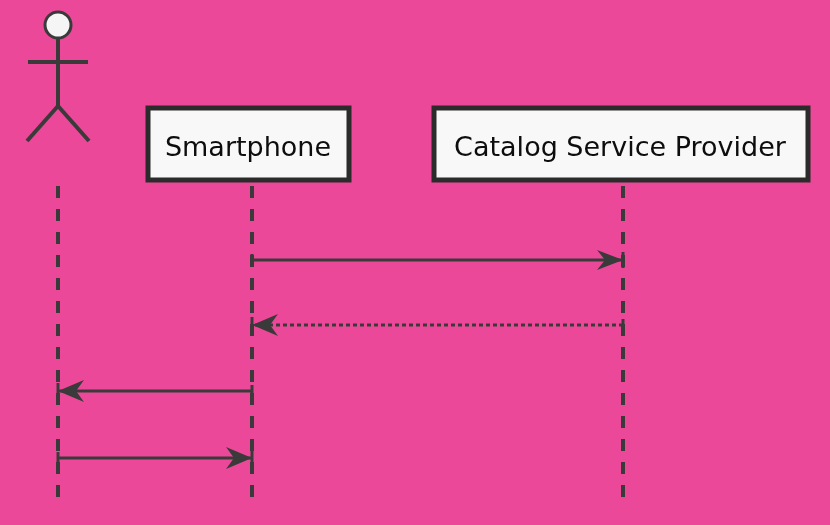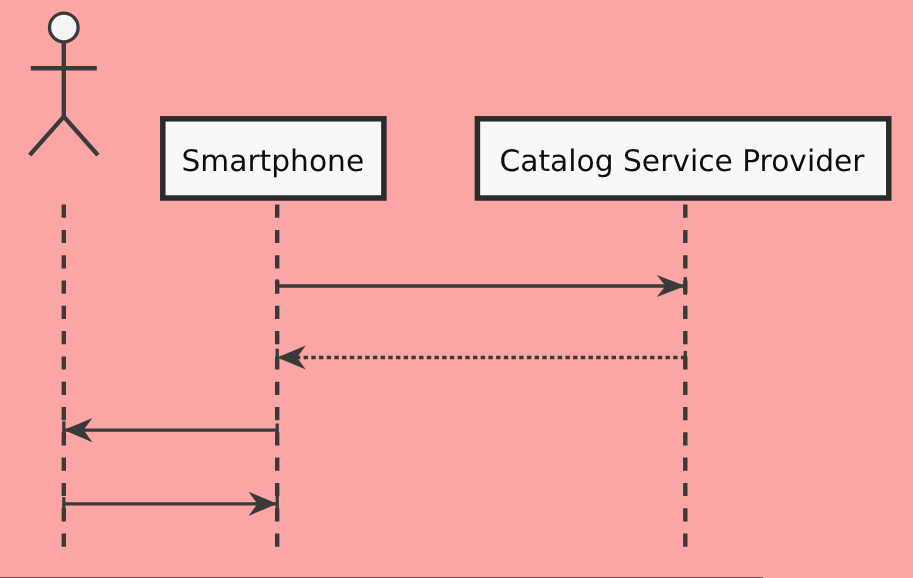--- a/index.html
+++ b/index.html
@@ -10,21 +10,21 @@
   body {
     width: 830px;
     height: 525px;
     overflow: hidden;
     font-family: "DejaVu Sans", "Liberation Sans", sans-serif;
   }
   #diagram-root {
     position: relative;
     width: 830px;
     height: 525px;
-    background: #fca5a5;
+    background: #ec4899;
   }
   #sequence-svg {
     position: absolute;
     left: 0;
     top: 0;
     width: 830px;
     height: 525px;
     display: block;
   }
   .participant-label {

